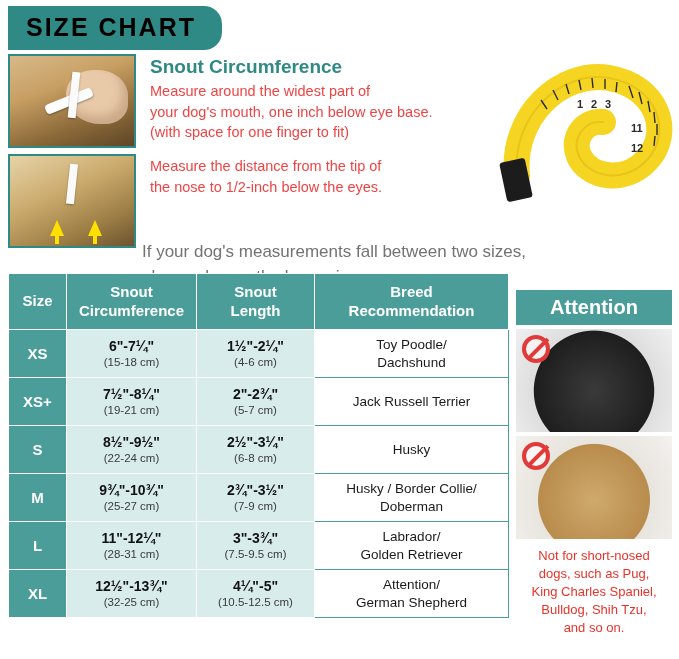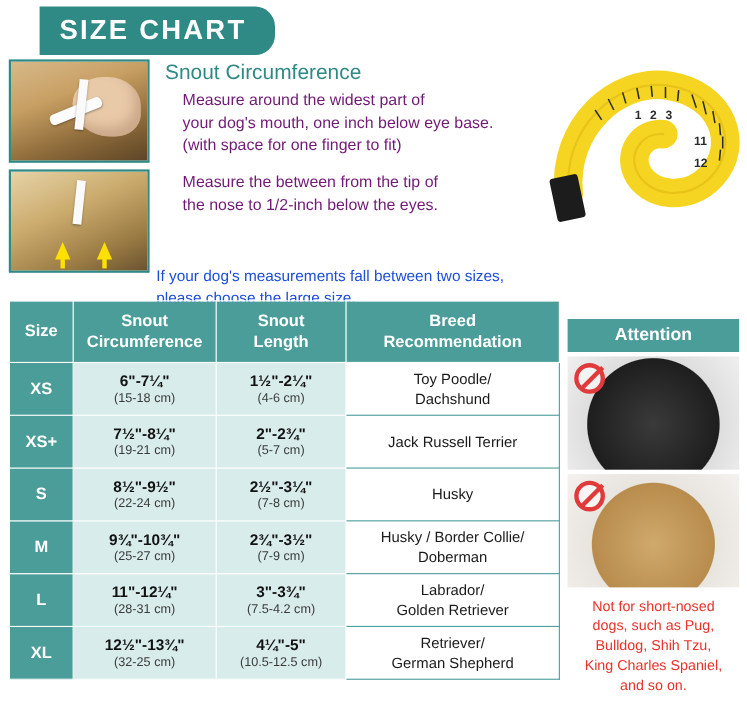--- a/index.html
+++ b/index.html
@@ -11,27 +11,26 @@
     overflow: hidden;
     position: relative;
   }
 
   
   .header-bar {
     position: absolute;
     top: 6px;
     left: 8px;
     background: #2f8a86;
-    color: #ffffff;
+    color: #000000;
     font-size: 25px;
     font-weight: bold;
     letter-spacing: 2px;
     padding: 7px 26px 8px 18px;
     border-radius: 0 18px 18px 0;
-    margin-left: 28px;
   }
 
   
   .instructions {
     position: absolute;
     top: 54px;
     left: 8px;
     width: 520px;
   }
   .inst-row {
@@ -94,37 +93,36 @@
     background: #ffe000;
     bottom: 2px;
   }
   .photo .arrowstem.s1 { left: 45px; }
   .photo .arrowstem.s2 { left: 83px; }
 
   .inst-text { padding-left: 14px; padding-top: 2px; }
   .inst-title {
     color: #2f8a86;
     font-size: 19px;
-    font-weight: normal;
+    font-weight: bold;
     margin-bottom: 3px;
   }
   .inst-line {
     font-size: 14.5px;
-    color: #701a75;
+    color: #ef4444;
     line-height: 1.42;
-    margin-left: 16px;
   }
 
   .note {
     position: absolute;
     top: 240px;
     left: 142px;
     width: 420px;
-    color: #1d4ed8;
-    font-size: 14px;
+    color: #737373;
+    font-size: 17px;
     line-height: 1.45;
   }
 
   
   .tape-ill {
     position: absolute;
     right: 2px;
     top: 56px;
     width: 196px;
     height: 180px;
@@ -187,21 +185,21 @@
   
   .attention {
     position: absolute;
     top: 290px;
     left: 516px;
     width: 156px;
   }
   .att-title {
     background: #4b9d99;
     color: #ffffff;
-    font-size: 16px;
+    font-size: 20px;
     font-weight: bold;
     text-align: center;
     padding: 6px 0;
   }
   .att-photo {
     width: 156px;
     height: 103px;
     margin-top: 4px;
     position: relative;
     overflow: hidden;
@@ -290,21 +288,21 @@
 
   <div class="inst-row">
     <div class="photo snoutlen">
       <div class="tape2" style="left:58px;top:8px;height:40px;"></div>
       <div class="arrow a1"></div>
         <div class="arrowstem s1"></div>
       <div class="arrow a2"></div>
         <div class="arrowstem s2"></div>
     </div>
     <div class="inst-text">
-      <div class="inst-line">Measure the between from the tip of</div>
+      <div class="inst-line">Measure the distance from the tip of</div>
       <div class="inst-line">the nose to 1/2-inch below the eyes.</div>
     </div>
   </div>
 </div>
 
 <div class="note">
   <div>If your dog's measurements fall between two sizes,</div>
   <div>please choose the large size.</div>
 </div>
 
@@ -365,21 +363,21 @@
       </td>
     </tr>
     <tr>
       <td class="sz">S</td>
       <td class="meas">
         <div class="main">8½"-9½"</div>
         <div class="cm">(22-24 cm)</div>
       </td>
       <td class="meas">
         <div class="main">2½"-3¼"</div>
-        <div class="cm">(7-8 cm)</div>
+        <div class="cm">(6-8 cm)</div>
       </td>
       <td class="breed">
         <div>Husky</div>
       </td>
     </tr>
     <tr>
       <td class="sz">M</td>
       <td class="meas">
         <div class="main">9¾"-10¾"</div>
         <div class="cm">(25-27 cm)</div>
@@ -394,56 +392,56 @@
       </td>
     </tr>
     <tr>
       <td class="sz">L</td>
       <td class="meas">
         <div class="main">11"-12¼"</div>
         <div class="cm">(28-31 cm)</div>
       </td>
       <td class="meas">
         <div class="main">3"-3¾"</div>
-        <div class="cm">(7.5-4.2 cm)</div>
+        <div class="cm">(7.5-9.5 cm)</div>
       </td>
       <td class="breed">
         <div>Labrador/</div>
         <div>Golden Retriever</div>
       </td>
     </tr>
     <tr>
       <td class="sz">XL</td>
       <td class="meas">
         <div class="main">12½"-13¾"</div>
         <div class="cm">(32-25 cm)</div>
       </td>
       <td class="meas">
         <div class="main">4¼"-5"</div>
         <div class="cm">(10.5-12.5 cm)</div>
       </td>
       <td class="breed">
-        <div>Retriever/</div>
+        <div>Attention/</div>
         <div>German Shepherd</div>
       </td>
     </tr>
   </tbody>
 </table>
 
 <div class="attention">
   <div class="att-title">Attention</div>
 
   <div class="att-photo frenchie">
     <div class="no-sign"></div>
   </div>
 
   <div class="att-photo pug">
     <div class="no-sign"></div>
   </div>
 
   <div class="att-note">
     <div>Not for short-nosed</div>
     <div>dogs, such as Pug,</div>
+    <div>King Charles Spaniel,</div>
     <div>Bulldog, Shih Tzu,</div>
-    <div>King Charles Spaniel,</div>
     <div>and so on.</div>
   </div>
 </div>
 
 </body></html>

